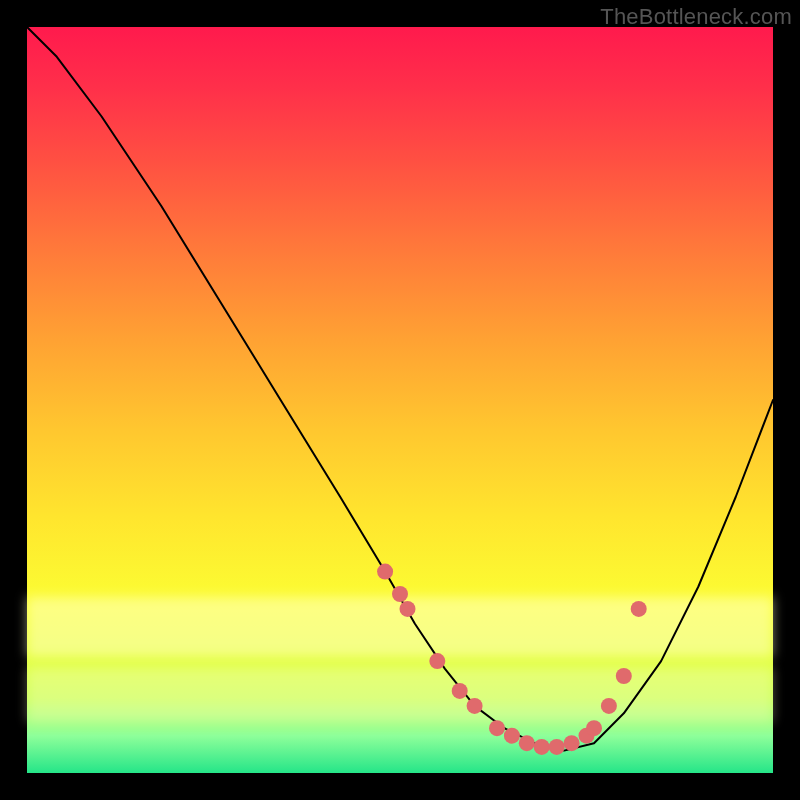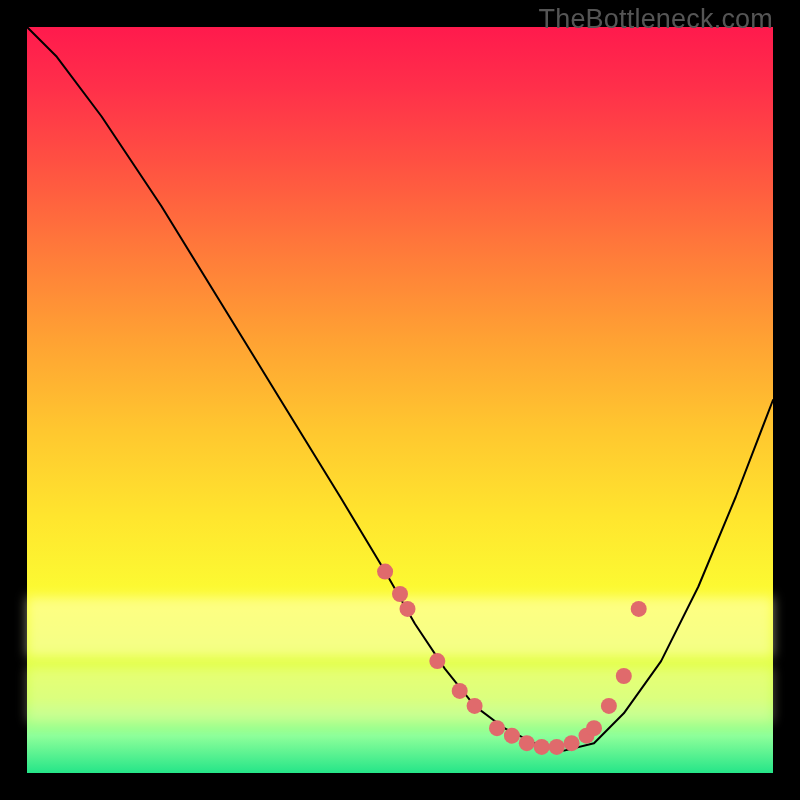--- a/index.html
+++ b/index.html
@@ -41,23 +41,23 @@
   .glow-band {
     position: absolute;
     left: 0;
     right: 0;
     background: rgba(255,255,210,0.5);
     filter: blur(6px);
   }
   .watermark {
     position: absolute;
     top: 4px;
-    right: 27px;
+    right: 8px;
     color: #555;
-    font-size: 27px;
+    font-size: 22px;
     font-weight: 500;
     letter-spacing: 0.2px;
     user-select: none;
   }
   svg.curve {
     position: absolute;
     left: 0;
     top: 0;
     width: 746px;
     height: 746px;

